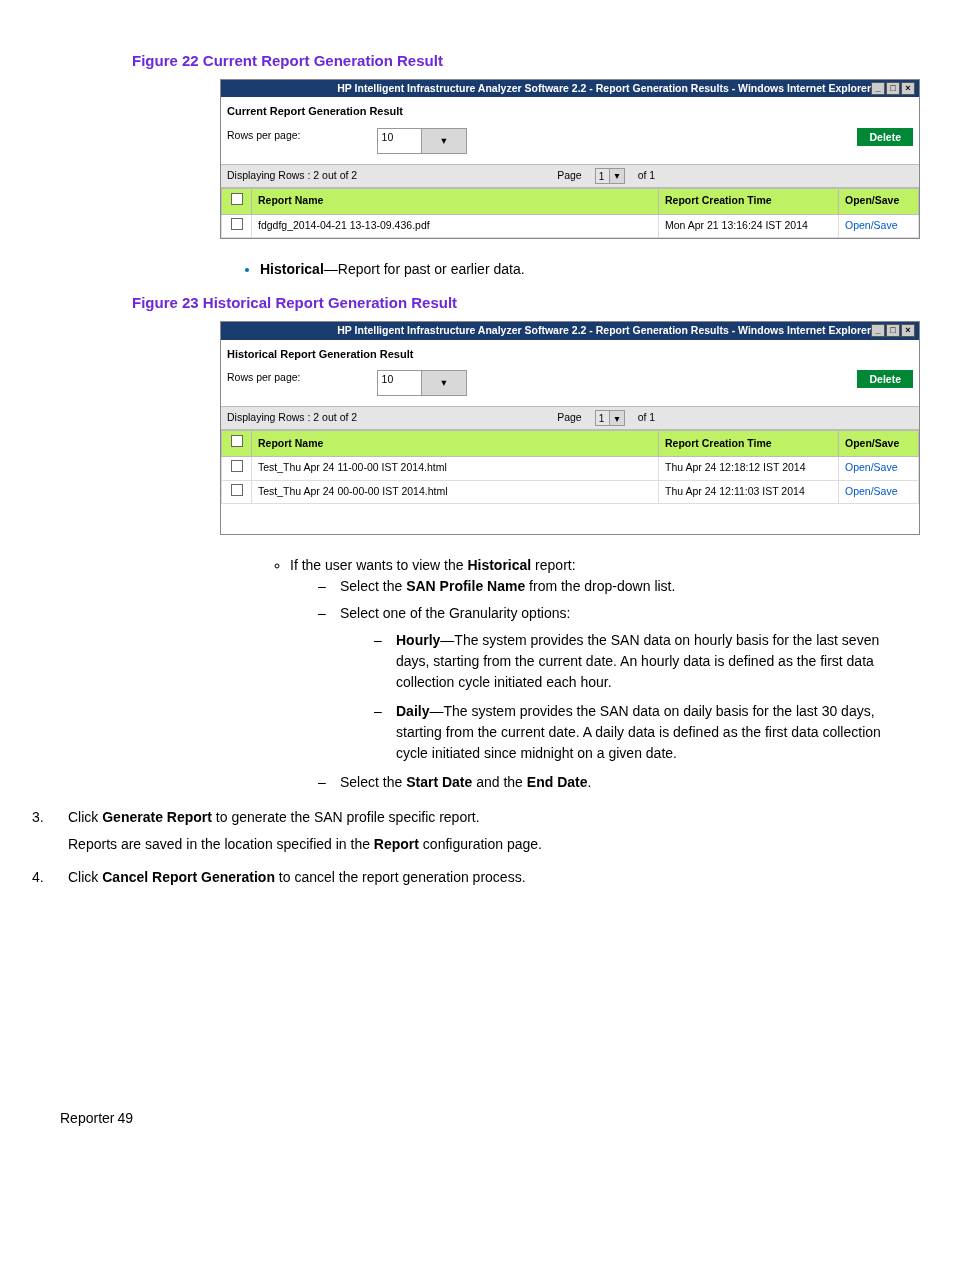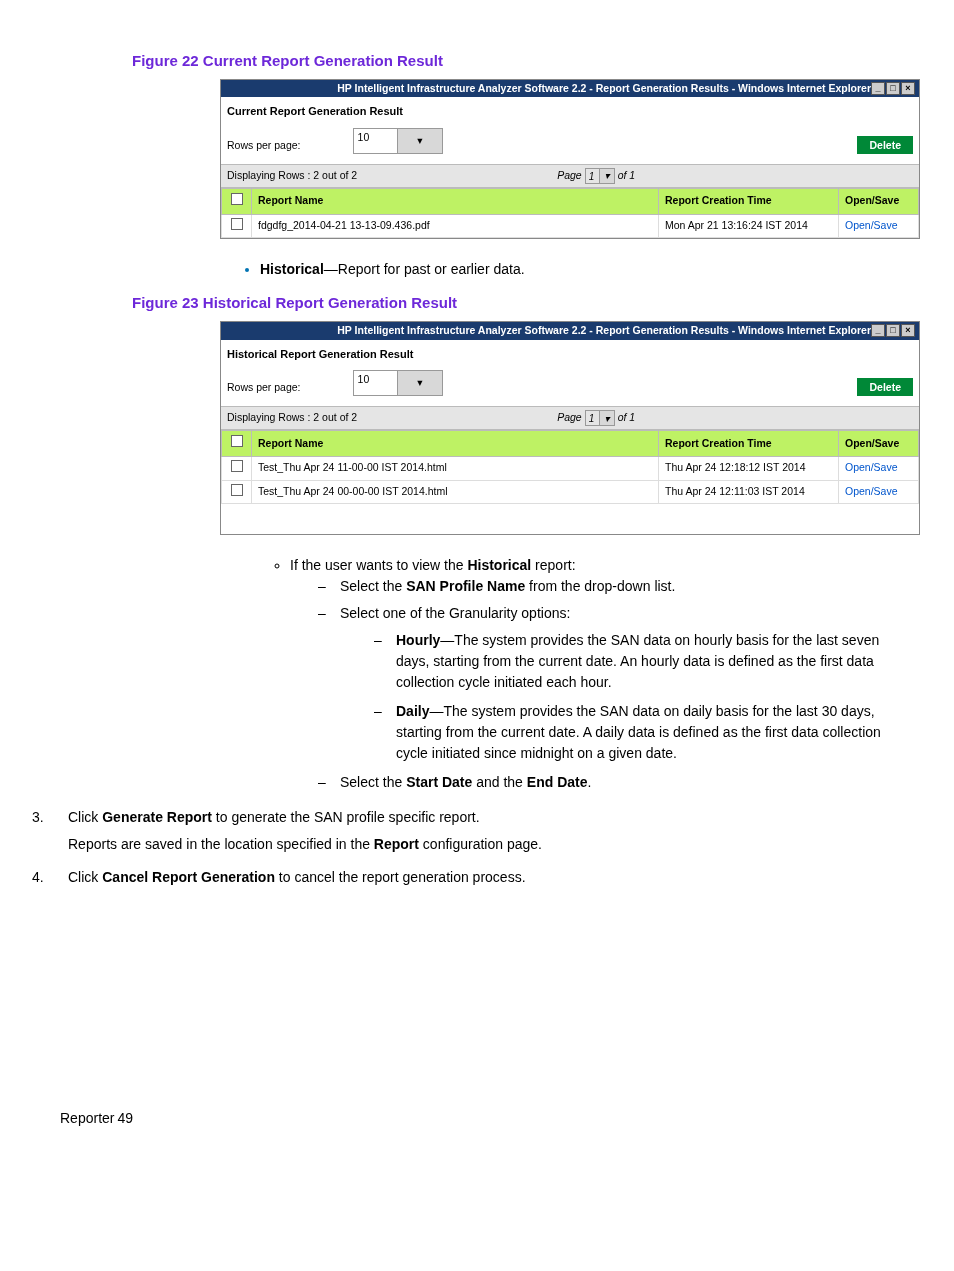--- a/index.html
+++ b/index.html
@@ -49,23 +49,23 @@
       text-align: center;
       color: #000;
     }
     .subheader {
       font-weight: bold;
       font-size: 11px;
       padding: 6px 6px 4px 6px;
     }
     .rowspp {
       display: flex;
-      align-items: flex-end;
+      align-items: flex-start;
       padding: 4px 6px 10px 6px;
-      gap: 52px;
+      gap: 76px;
     }
     .rowspp-label { font-size: 10.5px; }
     .rowspp-select {
       border: 1px solid #999;
       height: 26px;
       display: inline-flex;
       align-items: stretch;
       width: 90px;
     }
     .rowspp-select span {
@@ -93,21 +93,21 @@
       display: flex;
       align-items: center;
       padding: 3px 6px;
       background: #e5e5e5;
       border-top: 1px solid #bbb;
       border-bottom: 1px solid #bbb;
       font-size: 10.5px;
     }
     .pagebar-center {
       margin-left: 200px;
-      display:flex; align-items:center; gap:3px;font-style:italic;
+      display:flex; align-items:center; gap:13px;
     }
     .page-select {
       border:1px solid #999; height:16px; display:inline-flex; align-items:stretch; width:30px;
     }
     .page-select span { flex:1; padding:0 3px; font-size:10px; }
     .report-table {
       width: 100%;
       border-collapse: collapse;
       font-size: 10.5px;
     }

